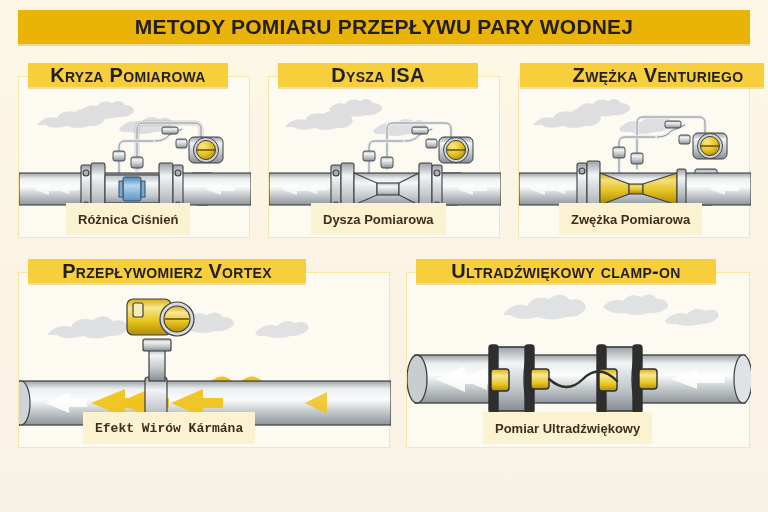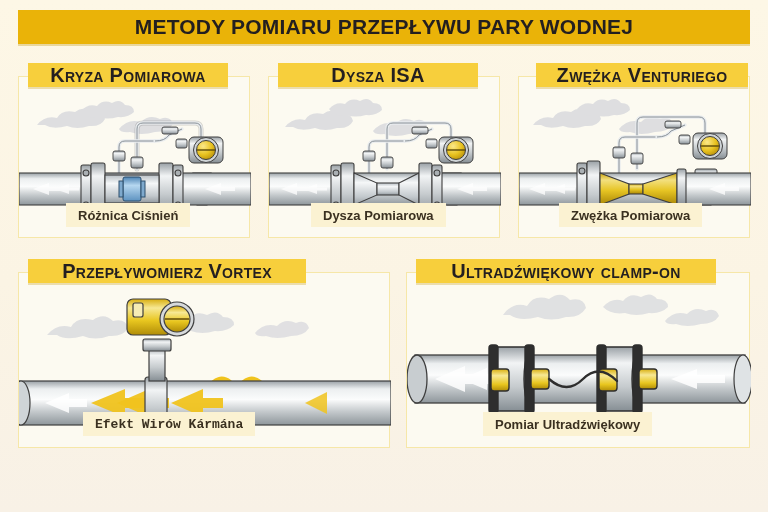--- a/index.html
+++ b/index.html
@@ -49,21 +49,21 @@
     font-size:20px;font-weight:bold;color:#231f20;white-space:nowrap;
   }
   
   .sc{font-variant:small-caps;letter-spacing:.3px;}
 
   .caption{
     position:absolute;
     background:#fbf2d2;
     display:flex;align-items:center;justify-content:flex-end;
     z-index:6;
-    padding:0 12px;box-sizing:border-box;height:24px;
+    padding:0 12px;box-sizing:border-box;height:32px;
   }
   .caption .cap-text{
     font-size:13px;font-weight:bold;color:#3a3020;white-space:nowrap;
   }
 
   .art{position:absolute;left:0;top:0;width:100%;height:100%;z-index:2;}
   svg{display:block;}
 </style>
 </head>
 <body>
@@ -304,21 +304,21 @@
           <rect x="110" y="107" width="14" height="10" fill="url(#goldG)"></rect>
           <path d="M124 107 L158 96 L158 128 L124 117 Z" fill="url(#goldG)"></path>
           <rect x="158" y="92" width="9" height="36" rx="2" fill="url(#flangeG)"></rect>
         </g>
       </svg>
     </div>
     <div class="caption" style="left:40px;top:126px;">
       <span class="cap-text">Zwężka Pomiarowa</span>
     </div>
   </div>
-  <div class="card-head" style="left:536px;top:63px;width:212px;">
+  <div class="card-head" style="left:520px;top:63px;width:212px;padding-left:32px;">
     <span class="head-text sc">Zwężka Venturiego</span>
   </div>
 
   <div class="card" style="left:18px;top:272px;width:372px;height:176px;font-family:Liberation Mono, monospace;">
     <div class="art">
       <svg viewBox="0 0 372 176" width="372" height="176">
         <defs>
           <linearGradient id="pipeG2" x1="0" y1="0" x2="0" y2="1">
             <stop offset="0%" stop-color="#9aa1a6"></stop>
             <stop offset="18%" stop-color="#eceff0"></stop>

